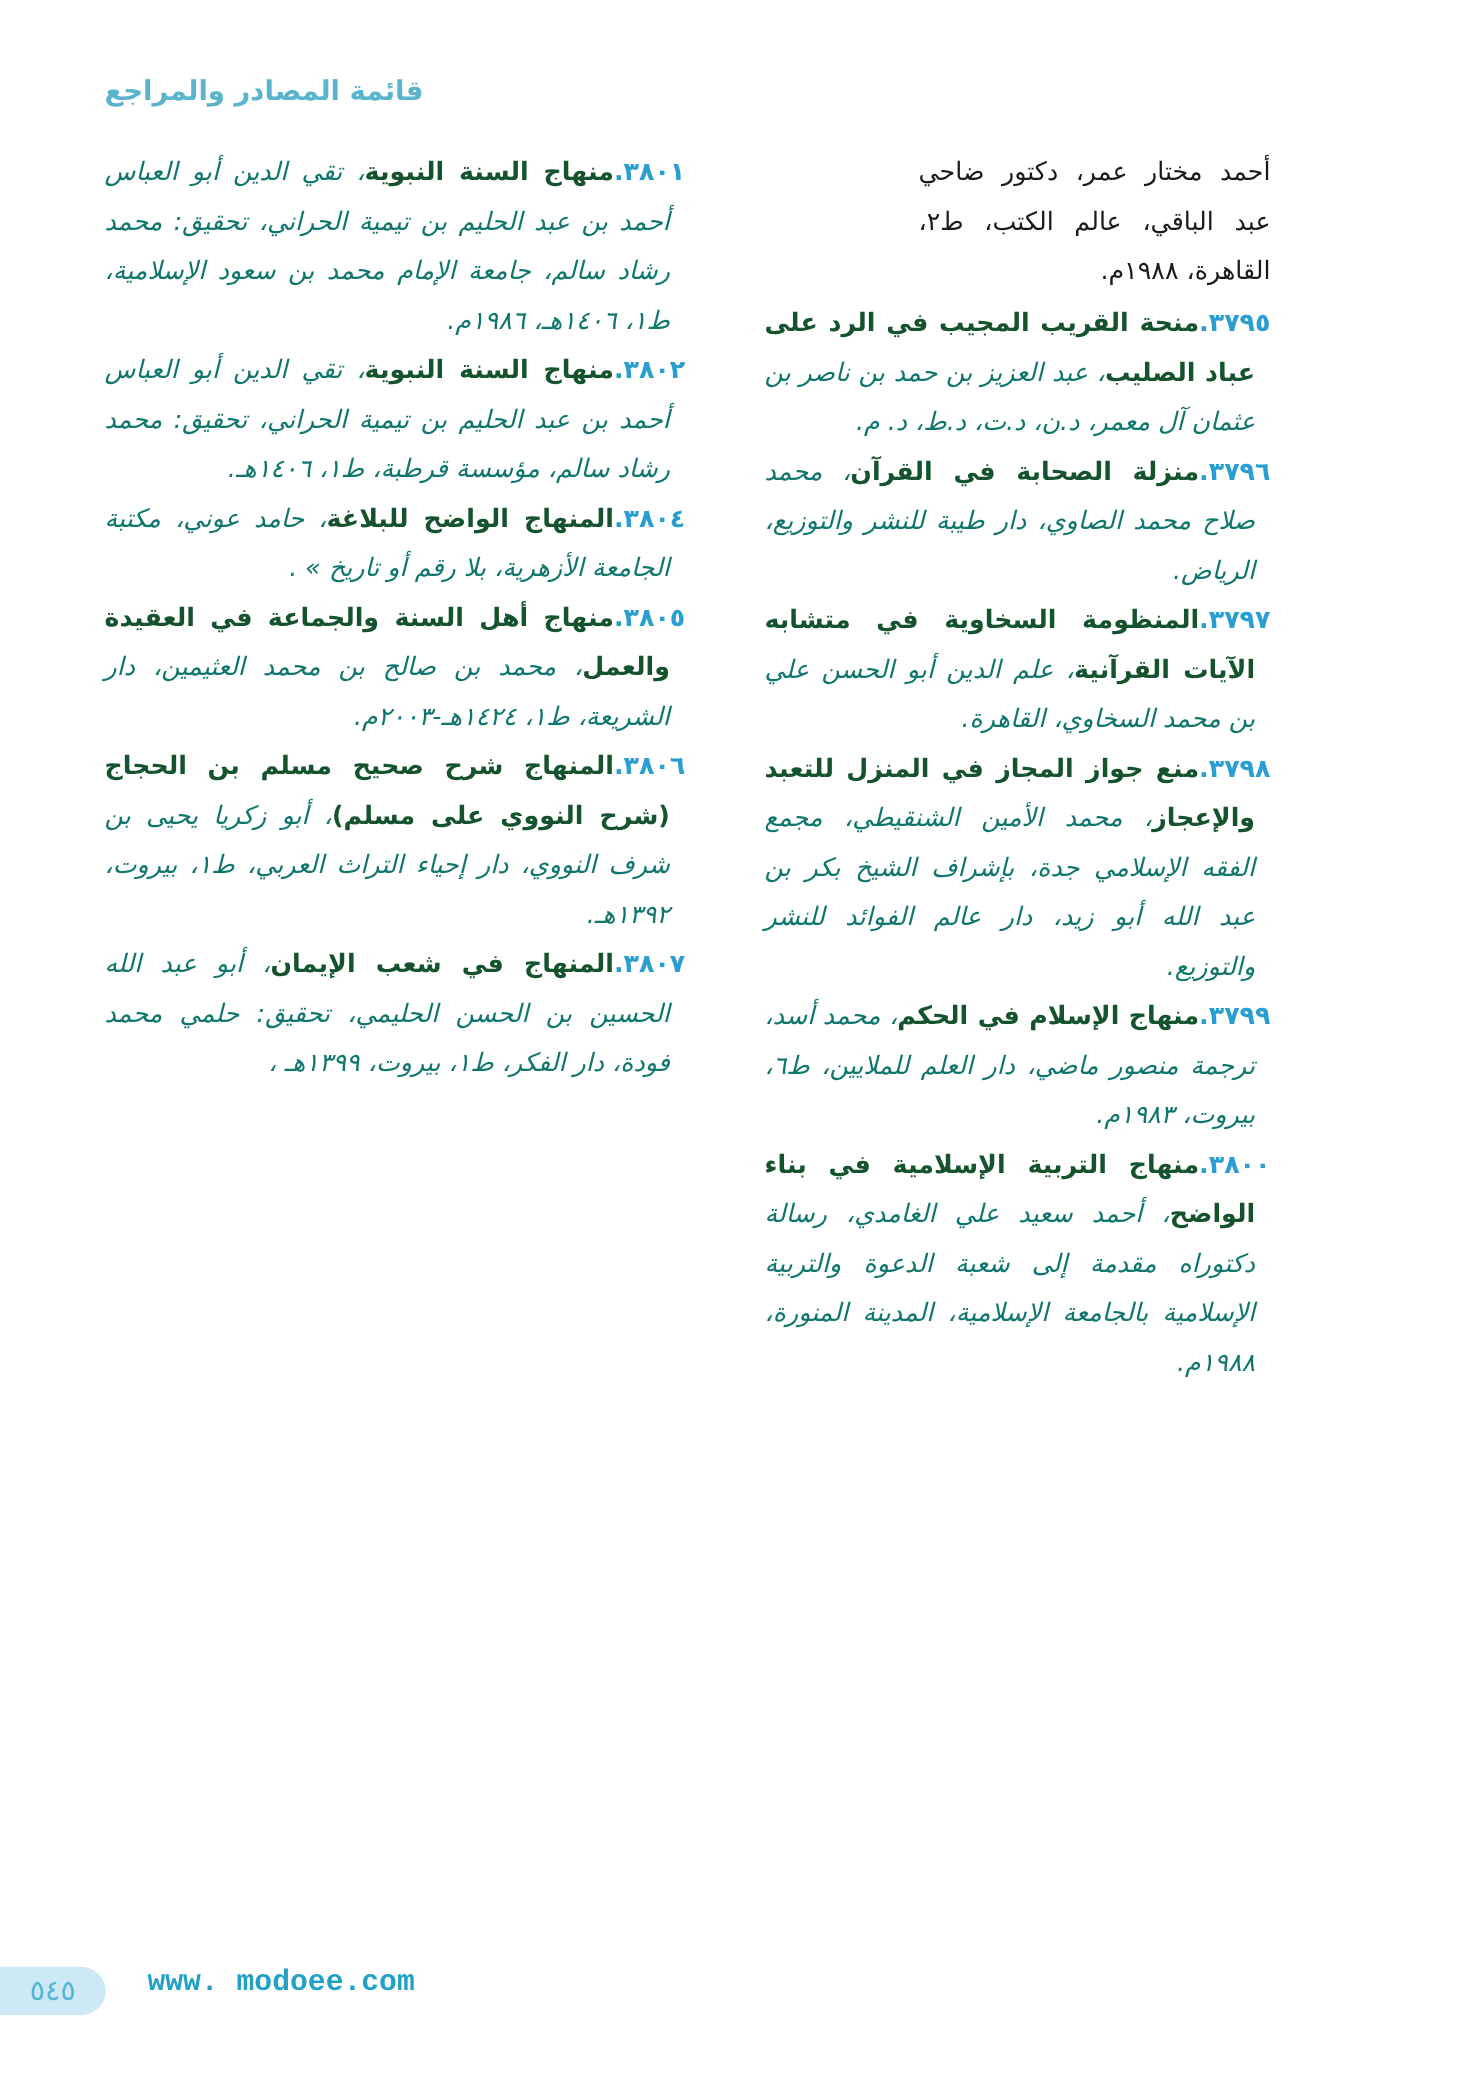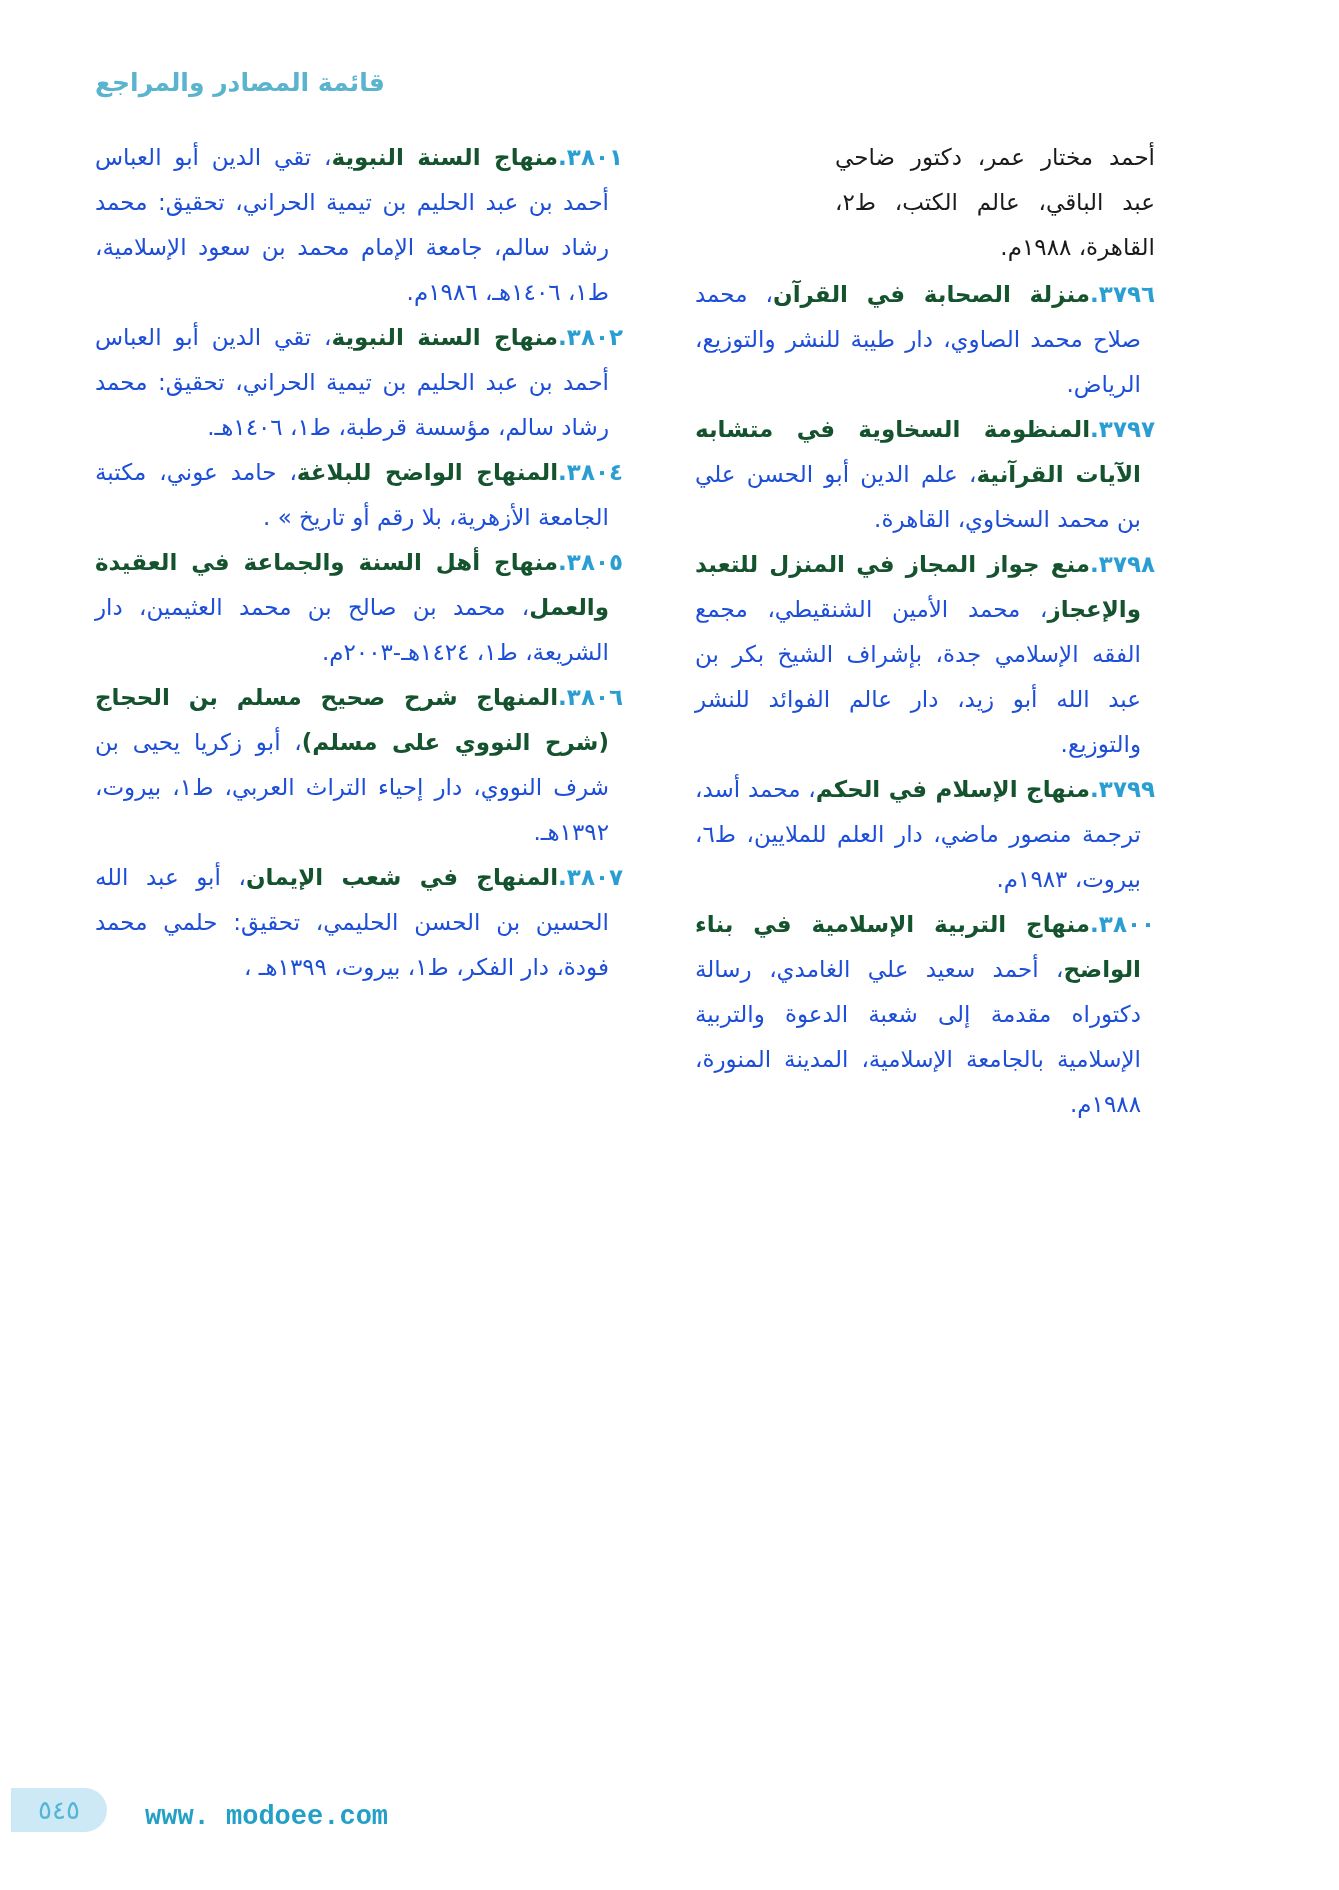--- a/index.html
+++ b/index.html
@@ -46,29 +46,29 @@
   }
   .entry-num {
     color:#2a9ed2;
     font-weight:bold;
     white-space:nowrap;
   }
   .entry-title {
     color:#14532d;
     font-weight:bold;
   }
-  .entry-body { color:#1d4ed8; }
+  .entry-body { color:#0f766e;font-style:italic; }
 
   .page-footer {
     position:absolute;
-    left:11px; right:0;
+    left:0; right:0;
     bottom:58px;
     direction:ltr;
     display:flex;
-    align-items:flex-end;
+    align-items:flex-start;
     height:44px;
   }
   .page-number-pill {
     width:96px; height:44px;
     background:#cde9f6;
     border-radius:0 22px 22px 0;
     display:flex; align-items:center; justify-content:center;
   }
   .page-number-pill span {
     color:#54b5d7;
@@ -87,20 +87,21 @@
 
 <div class="page">
 
   <div class="page-header">
     <span class="header-title">قائمة المصادر والمراجع</span>
   </div>
 
   <div class="columns">
     <div class="col col-right" id="col-right">
       <p class="continuation">أحمد مختار عمر، دكتور ضاحي عبد الباقي، عالم الكتب، ط٢، القاهرة، ١٩٨٨م.</p>
+    <p class="entry"><span class="entry-num">٣٧٩٥.</span><span class="entry-title">منحة القريب المجيب في الرد على عباد الصليب</span><span class="entry-body">، عبد العزيز بن حمد بن ناصر بن عثمان آل معمر، د.ن، د.ت، د.ط، د. م.</span></p>
         <p class="entry"><span class="entry-num">٣٧٩٦.</span><span class="entry-title">منزلة الصحابة في القرآن</span><span class="entry-body">، محمد صلاح محمد الصاوي، دار طيبة للنشر والتوزيع، الرياض.</span></p>
         <p class="entry"><span class="entry-num">٣٧٩٧.</span><span class="entry-title">المنظومة السخاوية في متشابه الآيات القرآنية</span><span class="entry-body">، علم الدين أبو الحسن علي بن محمد السخاوي، القاهرة.</span></p>
         <p class="entry"><span class="entry-num">٣٧٩٨.</span><span class="entry-title">منع جواز المجاز في المنزل للتعبد والإعجاز</span><span class="entry-body">، محمد الأمين الشنقيطي، مجمع الفقه الإسلامي جدة، بإشراف الشيخ بكر بن عبد الله أبو زيد، دار عالم الفوائد للنشر والتوزيع.</span></p>
         <p class="entry"><span class="entry-num">٣٧٩٩.</span><span class="entry-title">منهاج الإسلام في الحكم</span><span class="entry-body">، محمد أسد، ترجمة منصور ماضي، دار العلم للملايين، ط٦، بيروت، ١٩٨٣م.</span></p>
         <p class="entry"><span class="entry-num">٣٨٠٠.</span><span class="entry-title">منهاج التربية الإسلامية في بناء الواضح</span><span class="entry-body">، أحمد سعيد علي الغامدي، رسالة دكتوراه مقدمة إلى شعبة الدعوة والتربية الإسلامية بالجامعة الإسلامية، المدينة المنورة، ١٩٨٨م.</span></p>
       </div>
     <div class="col col-left" id="col-left">
         <p class="entry"><span class="entry-num">٣٨٠١.</span><span class="entry-title">منهاج السنة النبوية</span><span class="entry-body">، تقي الدين أبو العباس أحمد بن عبد الحليم بن تيمية الحراني، تحقيق: محمد رشاد سالم، جامعة الإمام محمد بن سعود الإسلامية، ط١، ١٤٠٦هـ، ١٩٨٦م.</span></p>
         <p class="entry"><span class="entry-num">٣٨٠٢.</span><span class="entry-title">منهاج السنة النبوية</span><span class="entry-body">، تقي الدين أبو العباس أحمد بن عبد الحليم بن تيمية الحراني، تحقيق: محمد رشاد سالم، مؤسسة قرطبة، ط١، ١٤٠٦هـ.</span></p>
         <p class="entry"><span class="entry-num">٣٨٠٤.</span><span class="entry-title">المنهاج الواضح للبلاغة</span><span class="entry-body">، حامد عوني، مكتبة الجامعة الأزهرية، بلا رقم أو تاريخ » .</span></p>

